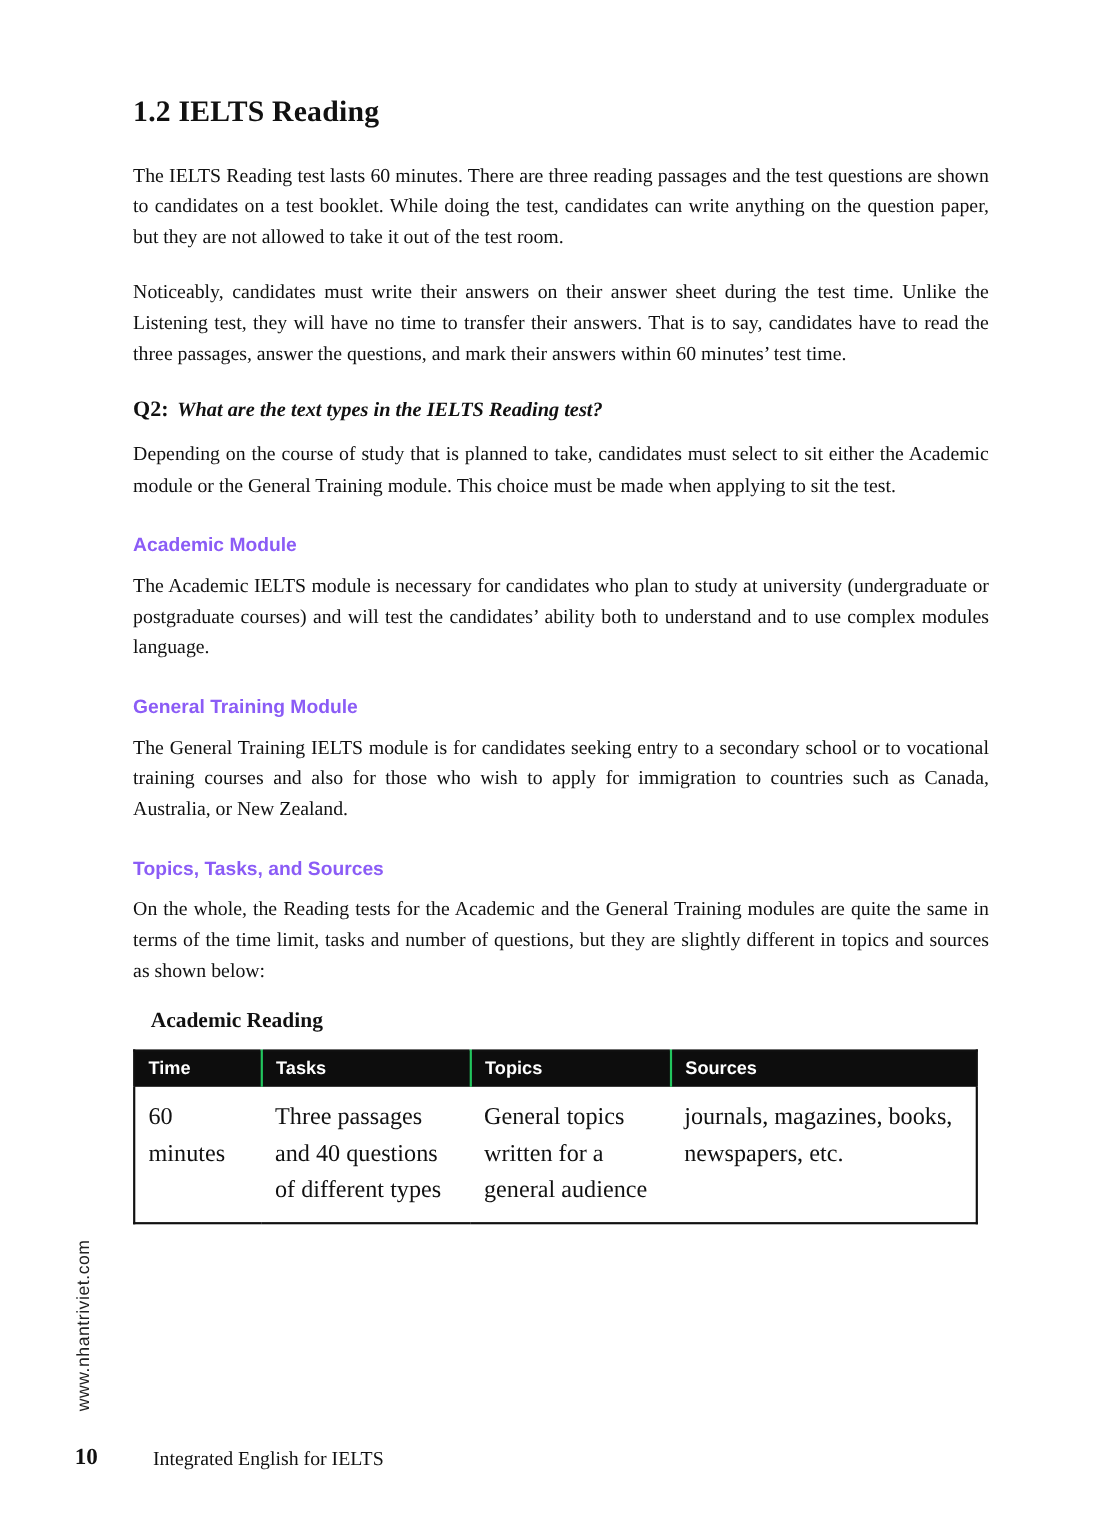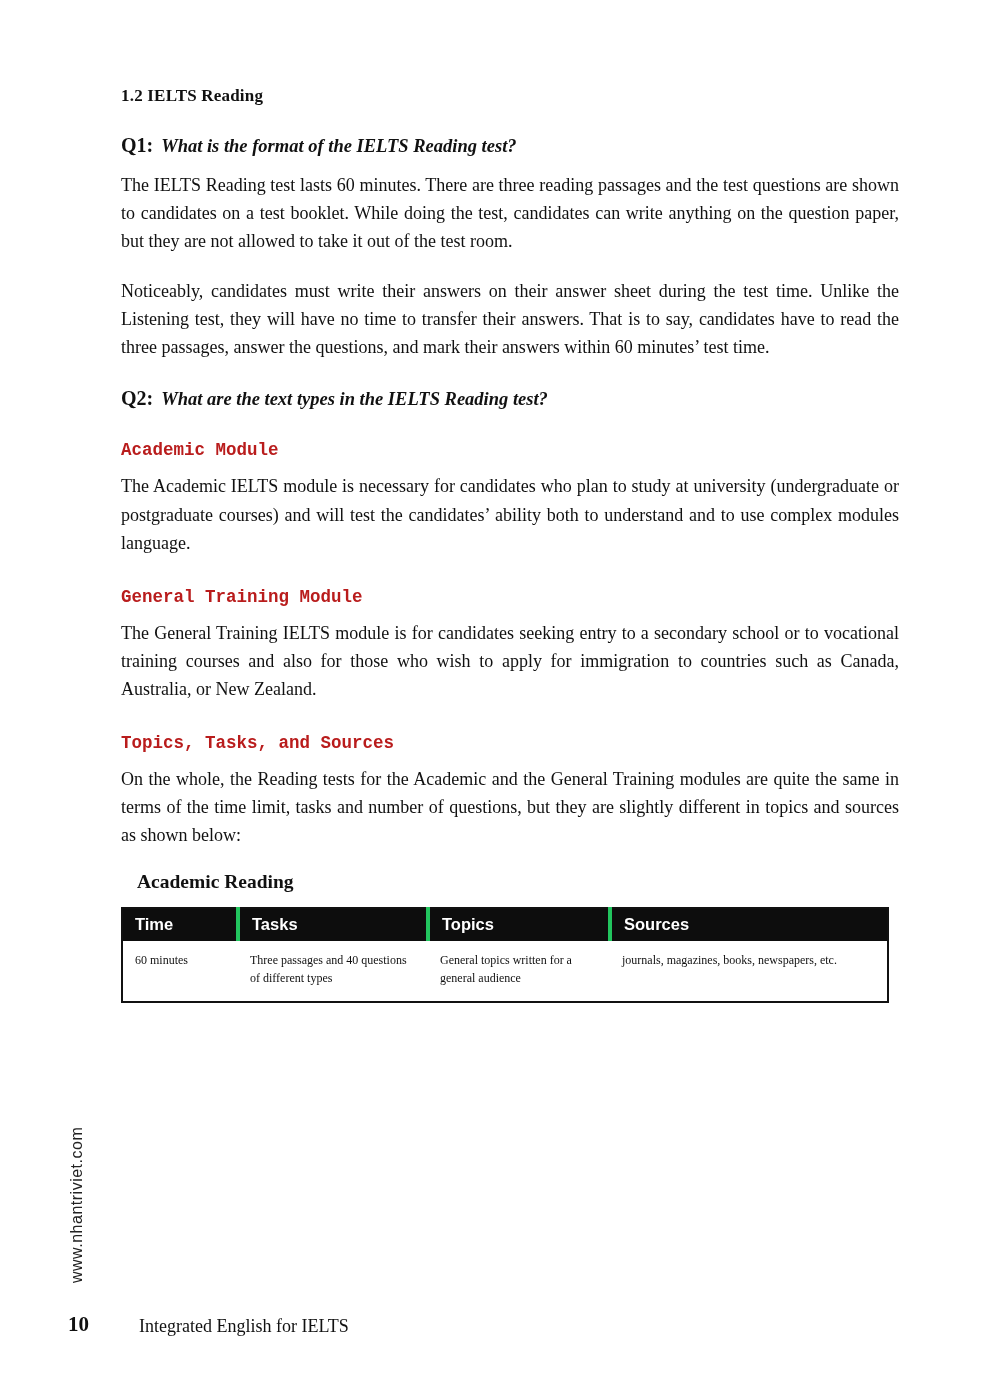--- a/index.html
+++ b/index.html
@@ -13,21 +13,21 @@
     color: #111111;
     overflow: hidden;
   }
   .page-inner {
     position: absolute;
     top: 86px;
     left: 121px;
     width: 778px;
   }
   .section-title {
-    font-size: 17px;
+    font-size: 27px;
     font-weight: bold;
     margin: 0 0 28px 0;
     letter-spacing: 0.2px;
   }
   .q-line {
     font-size: 18.5px;
     margin: 26px 0 14px 0;
   }
   .q-label {
     font-weight: bold;
@@ -38,50 +38,50 @@
     font-style: italic;
     font-weight: bold;
   }
   p.body-para {
     font-size: 18px;
     line-height: 1.56;
     text-align: justify;
     margin: 0 0 22px 0;
   }
   .sub-heading {
-    font-family: Liberation Mono, monospace;
+    font-family: Liberation Sans, sans-serif;
     font-size: 17.5px;
     font-weight: bold;
     margin: 30px 0 12px 0;
-    color: #b91c1c;
+    color: #8b5cf6;
   }
   .table-title {
     font-size: 19.5px;
     font-weight: bold;
     margin: 16px 0 14px 16px;
   }
   table.info-table {
     border-collapse: collapse;
     width: 766px;
     border: 2px solid #111111;
     table-layout: fixed;
   }
   table.info-table thead th {
     background: #0d0d0d;
     color: #ffffff;
     font-family: "Liberation Sans", sans-serif;
     font-size: 16.5px;
     font-weight: bold;
     text-align: left;
     padding: 6px 10px 7px 12px;
-    border-right: 4px solid #22c55e;
+    border-right: 2px solid #22c55e;
   }
   table.info-table thead th:last-child { border-right: none; }
   table.info-table tbody td {
-    font-size: 12px;
+    font-size: 22px;
     line-height: 1.5;
     vertical-align: top;
     padding: 10px 12px 14px 12px;
   }
   .col-time { width: 116px; }
   .col-tasks { width: 190px; }
   .col-topics { width: 182px; margin-left: 20px; }
   .col-sources { width: 278px; margin-left: 14px; }
   .sidebar-vertical {
     position: absolute;
@@ -111,32 +111,30 @@
     font-size: 18px;
   }
 </style>
 </head>
 <body>
 
 <div class="page-inner">
 
   <h1 class="section-title">1.2 IELTS Reading</h1>
 
-  <div class="q-line">
-    <span class="q-label">Q1:</span><span class="q-text">What is the format of the IELTS Reading test?</span>
-  </div>
 
   <p class="body-para">The IELTS Reading test lasts 60 minutes. There are three reading passages and the test questions are shown to candidates on a test booklet. While doing the test, candidates can write anything on the question paper, but they are not allowed to take it out of the test room.</p>
 
   <p class="body-para">Noticeably, candidates must write their answers on their answer sheet during the test time. Unlike the Listening test, they will have no time to transfer their answers. That is to say, candidates have to read the three passages, answer the questions, and mark their answers within 60 minutes’ test time.</p>
 
   <div class="q-line">
     <span class="q-label">Q2:</span><span class="q-text">What are the text types in the IELTS Reading test?</span>
   </div>
 
+  <p class="body-para">Depending on the course of study that is planned to take, candidates must select to sit either the Academic module or the General Training module. This choice must be made when applying to sit the test.</p>
 
   <h2 class="sub-heading">Academic Module</h2>
 
   <p class="body-para">The Academic IELTS module is necessary for candidates who plan to study at university (undergraduate or postgraduate courses) and will test the candidates’ ability both to understand and to use complex modules language.</p>
 
   <h2 class="sub-heading">General Training Module</h2>
 
   <p class="body-para">The General Training IELTS module is for candidates seeking entry to a secondary school or to vocational training courses and also for those who wish to apply for immigration to countries such as Canada, Australia, or New Zealand.</p>
 
   <h2 class="sub-heading">Topics, Tasks, and Sources</h2>

